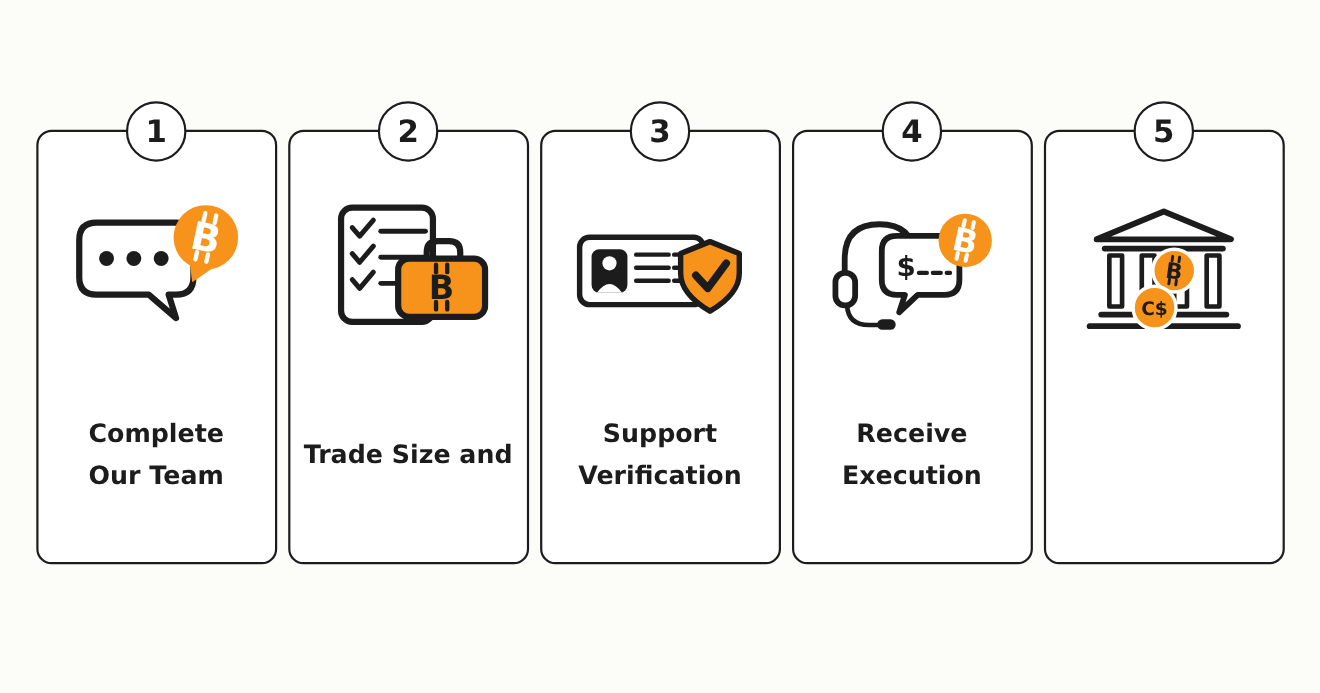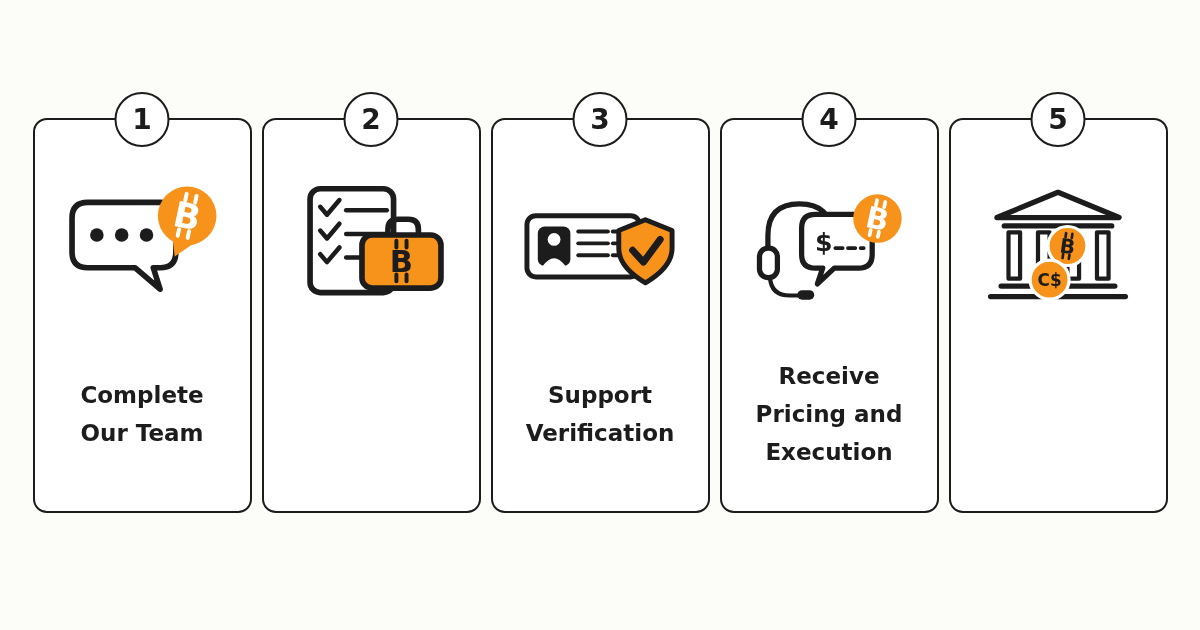--- a/index.html
+++ b/index.html
@@ -124,20 +124,21 @@
         <g>
           <text class="fi" x="97" y="80" font-size="27">B</text>
           <line class="si rd" x1="92.5" y1="52" x2="92.5" y2="58" stroke-width="3.5"></line>
           <line class="si rd" x1="101.5" y1="52" x2="101.5" y2="58" stroke-width="3.5"></line>
           <line class="si rd" x1="92.5" y1="82" x2="92.5" y2="88" stroke-width="3.5"></line>
           <line class="si rd" x1="101.5" y1="82" x2="101.5" y2="88" stroke-width="3.5"></line>
         </g>
       </svg>
     </div>
     <div class="label">
+      <div class="line">Trade Size and</div>
     </div>
   </section>
 
   <section class="card">
     <div class="badge">
       <span class="badge-num">3</span>
     </div>
     <div class="icon-area">
       <svg viewBox="0 0 160 104">
         <rect class="fw si rd" x="6" y="22" width="114" height="62" rx="9" stroke-width="5"></rect>
@@ -178,21 +179,20 @@
           <text class="fw" x="121" y="40" font-size="28">B</text>
           <line class="sw rd" x1="117" y1="13" x2="117" y2="18" stroke-width="3.5"></line>
           <line class="sw rd" x1="125" y1="13" x2="125" y2="18" stroke-width="3.5"></line>
           <line class="sw rd" x1="117" y1="42" x2="117" y2="47" stroke-width="3.5"></line>
           <line class="sw rd" x1="125" y1="42" x2="125" y2="47" stroke-width="3.5"></line>
         </g>
       </svg>
     </div>
     <div class="label">
       <div class="line">Receive</div>
-      <div class="line">Pricing and</div>
       <div class="line">Execution</div>
     </div>
   </section>
 
   <section class="card">
     <div class="badge">
       <span class="badge-num">5</span>
     </div>
     <div class="icon-area">
       <svg viewBox="0 0 150 112">

